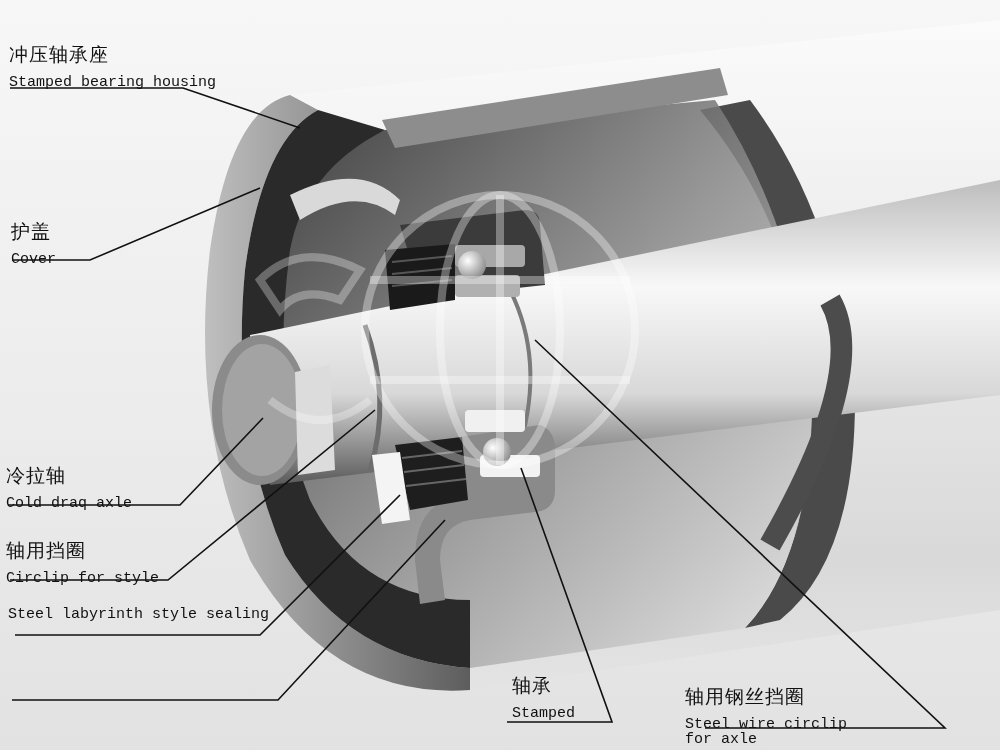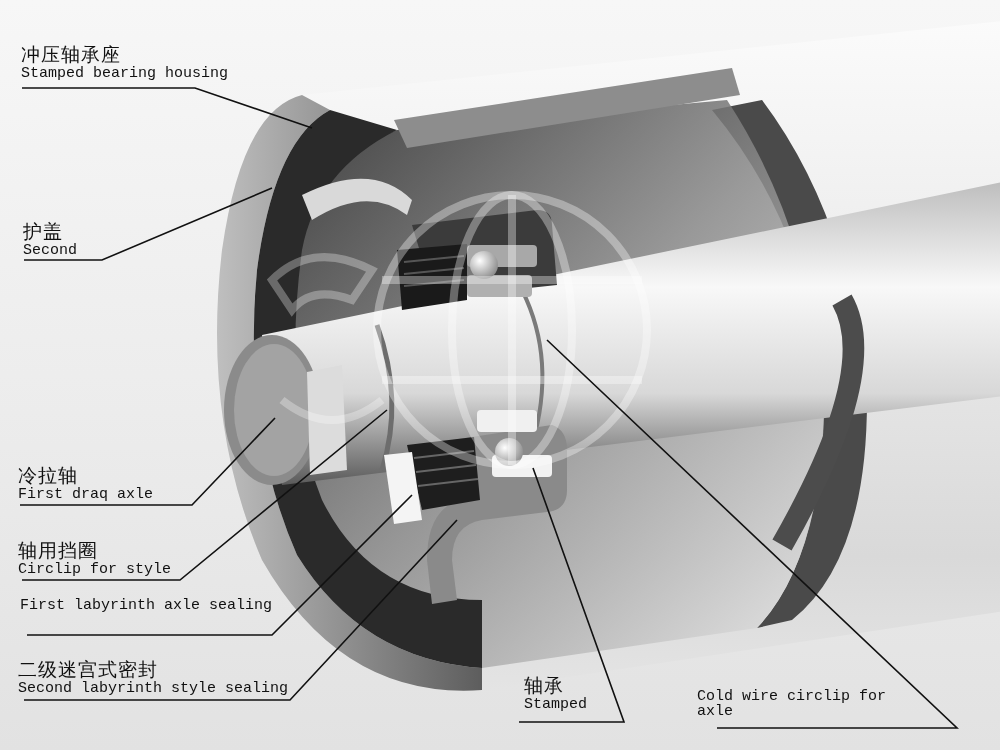--- a/index.html
+++ b/index.html
@@ -1,22 +1,22 @@
 <!DOCTYPE html>
 <html><head>
 <meta charset="utf-8">
 <style>
   html, body { margin:0; padding:0; }
   body { width:1000px; height:750px; overflow:hidden; position:relative;
          background: linear-gradient(180deg,#f7f7f7 0%,#ececec 55%,#e2e2e2 100%);
          font-family: "DejaVu Serif", serif; }
-  #stage { position:absolute; left:12px; top:0; width:880px; height:750px; }
+  #stage { position:absolute; left:0; top:0; width:880px; height:750px; }
   .label { position:absolute; color:#111; line-height:1; }
   .label .zh { font-family: "DejaVu Sans", sans-serif; font-size:19px; display:block; letter-spacing:1px; }
-  .label .en { font-family: "Liberation Mono", "DejaVu Sans Mono", monospace; font-size:15px; display:block; margin-top:2px; }
+  .label .en { font-family: "Liberation Mono", "DejaVu Sans Mono", monospace; font-size:15px; display:block; margin-top:11px; }
 </style>
 </head>
 <body>
 
 <div id="stage">
   <svg width="1000" height="750" viewBox="0 0 1000 750" style="position:absolute;left:0;top:0">
     <defs>
       <linearGradient id="tubeOuter" x1="0" y1="0" x2="0" y2="1">
         <stop offset="0" stop-color="#fbfbfb"></stop>
         <stop offset="0.45" stop-color="#e9e9e9"></stop>
@@ -120,37 +120,34 @@
       <polyline points="705,728 945,728 535,340"></polyline>
     </g>
   </svg>
 
   <div class="label" style="left:9px;top:45px">
     <span class="zh">冲压轴承座</span>
     <span class="en">Stamped bearing housing</span>
   </div>
   <div class="label" style="left:11px;top:222px">
     <span class="zh">护盖</span>
-    <span class="en">Second</span>
+    <span class="en">Cover</span>
   </div>
   <div class="label" style="left:6px;top:466px">
     <span class="zh">冷拉轴</span>
-    <span class="en">First draq axle</span>
+    <span class="en">Cold draq axle</span>
   </div>
   <div class="label" style="left:6px;top:541px">
     <span class="zh">轴用挡圈</span>
     <span class="en">Circlip for style</span>
   </div>
   <div class="label" style="left:8px;top:596px">
-    <span class="en">First labyrinth axle sealing</span>
-  </div>
-  <div class="label" style="left:6px;top:660px">
-    <span class="zh">二级迷宫式密封</span>
-    <span class="en">Second labyrinth style sealing</span>
+    <span class="en">Steel labyrinth style sealing</span>
   </div>
   <div class="label" style="left:512px;top:676px">
     <span class="zh">轴承</span>
     <span class="en">Stamped</span>
   </div>
   <div class="label" style="left:685px;top:687px">
-    <span class="en">Cold wire circlip for axle</span>
+    <span class="zh">轴用钢丝挡圈</span>
+    <span class="en">Steel wire circlip for axle</span>
   </div>
 </div>
 
 </body></html>

